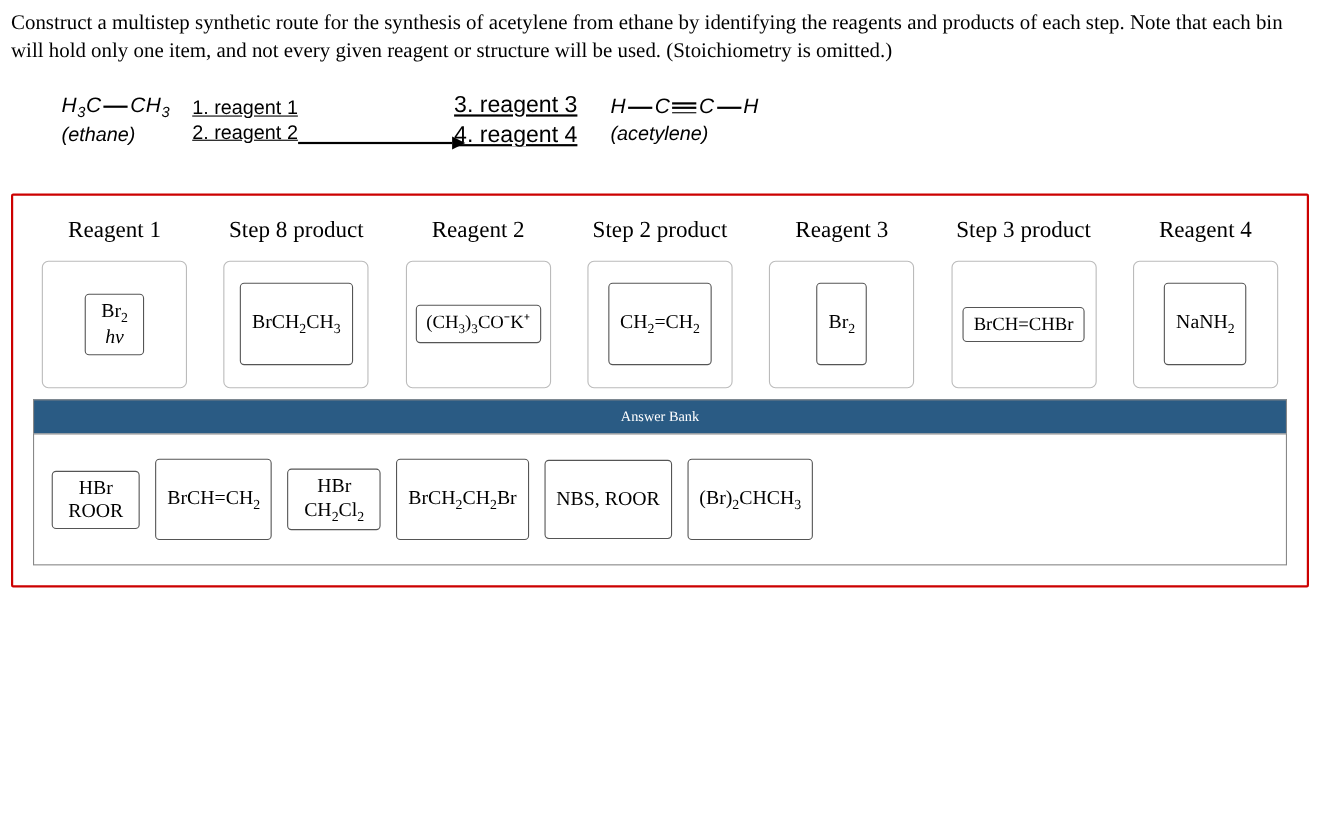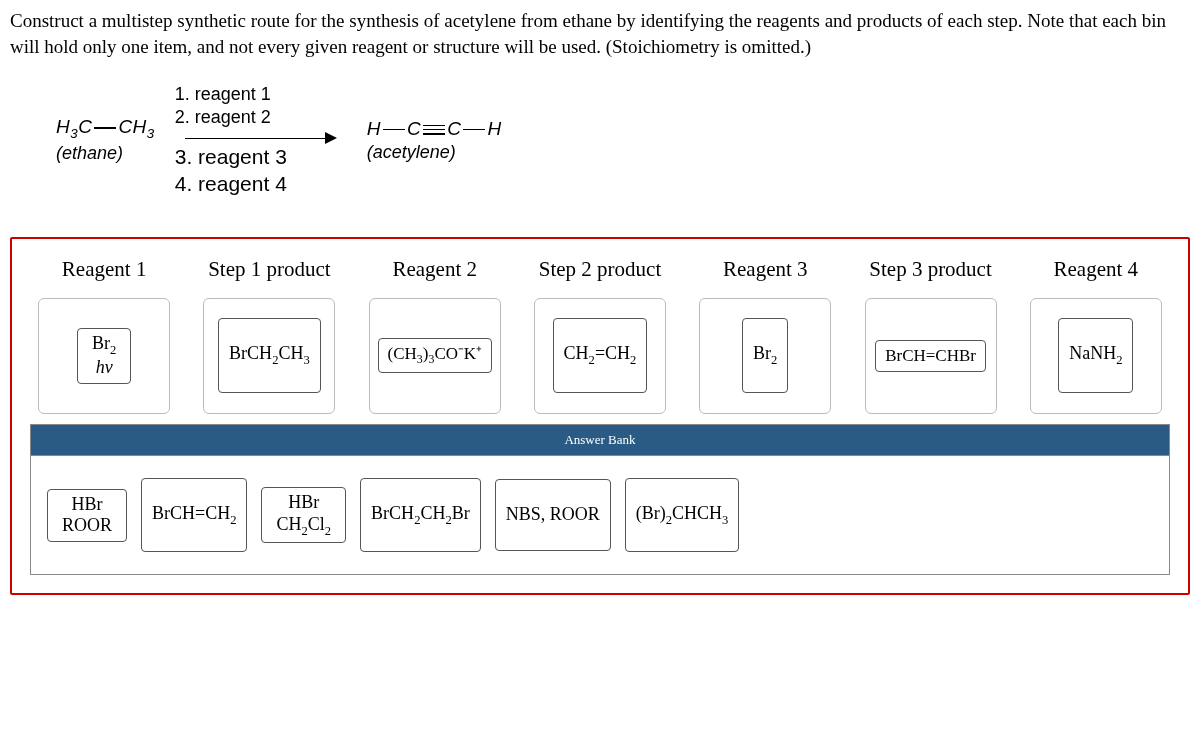--- a/index.html
+++ b/index.html
@@ -18,21 +18,21 @@
     display: flex;
     align-items: center;
     gap: 30px;
     margin-left: 46px;
     margin-bottom: 40px;
     font-family: Arial, Helvetica, sans-serif;
   }
   .mol { text-align: left; font-style: italic; }
   .mol-formula { font-size: 19px; letter-spacing: 0.5px; }
   .mol-label { font-size: 18px; margin-top: 2px; }
-  .reagent-stack { display:flex; flex-direction:column; align-items:flex-start; position:relative; }
+  .reagent-stack { display:flex; flex-direction:row; align-items:flex-end; position:relative;text-decoration:underline; }
   .reagent-list-top { font-size:18px; line-height:1.25; text-align:left; margin-bottom:4px; margin-left:-10px;}
   .reagent-list-bottom { font-size:21px; line-height:1.25; text-align:left; margin-top:0; margin-left:-10px;}
   .arrow-row { display:flex; align-items:center; }
   .arrow-line { width:140px; height:1.5px; background:#000; }
   .arrow-head {
     width:0; height:0;
     border-left:12px solid #000;
     border-top:6px solid transparent;
     border-bottom:6px solid transparent;
   }
@@ -144,21 +144,21 @@
       <div class="bin-label">Reagent 1</div>
       <div class="bin-well">
         <div class="tile multi">
           <div><span>Br</span><span class="subscript">2</span></div>
           <div style="font-style:italic;">hv</div>
         </div>
       </div>
     </div>
 
     <div class="bin-col">
-      <div class="bin-label">Step 1 product</div>
+      <div class="bin-label">Step 8 product</div>
       <div class="bin-well">
         <div class="tile">
           <span>BrCH</span><span class="subscript">2</span><span>CH</span><span class="subscript">3</span>
         </div>
       </div>
     </div>
 
     <div class="bin-col">
       <div class="bin-label">Reagent 2</div>
       <div class="bin-well">

